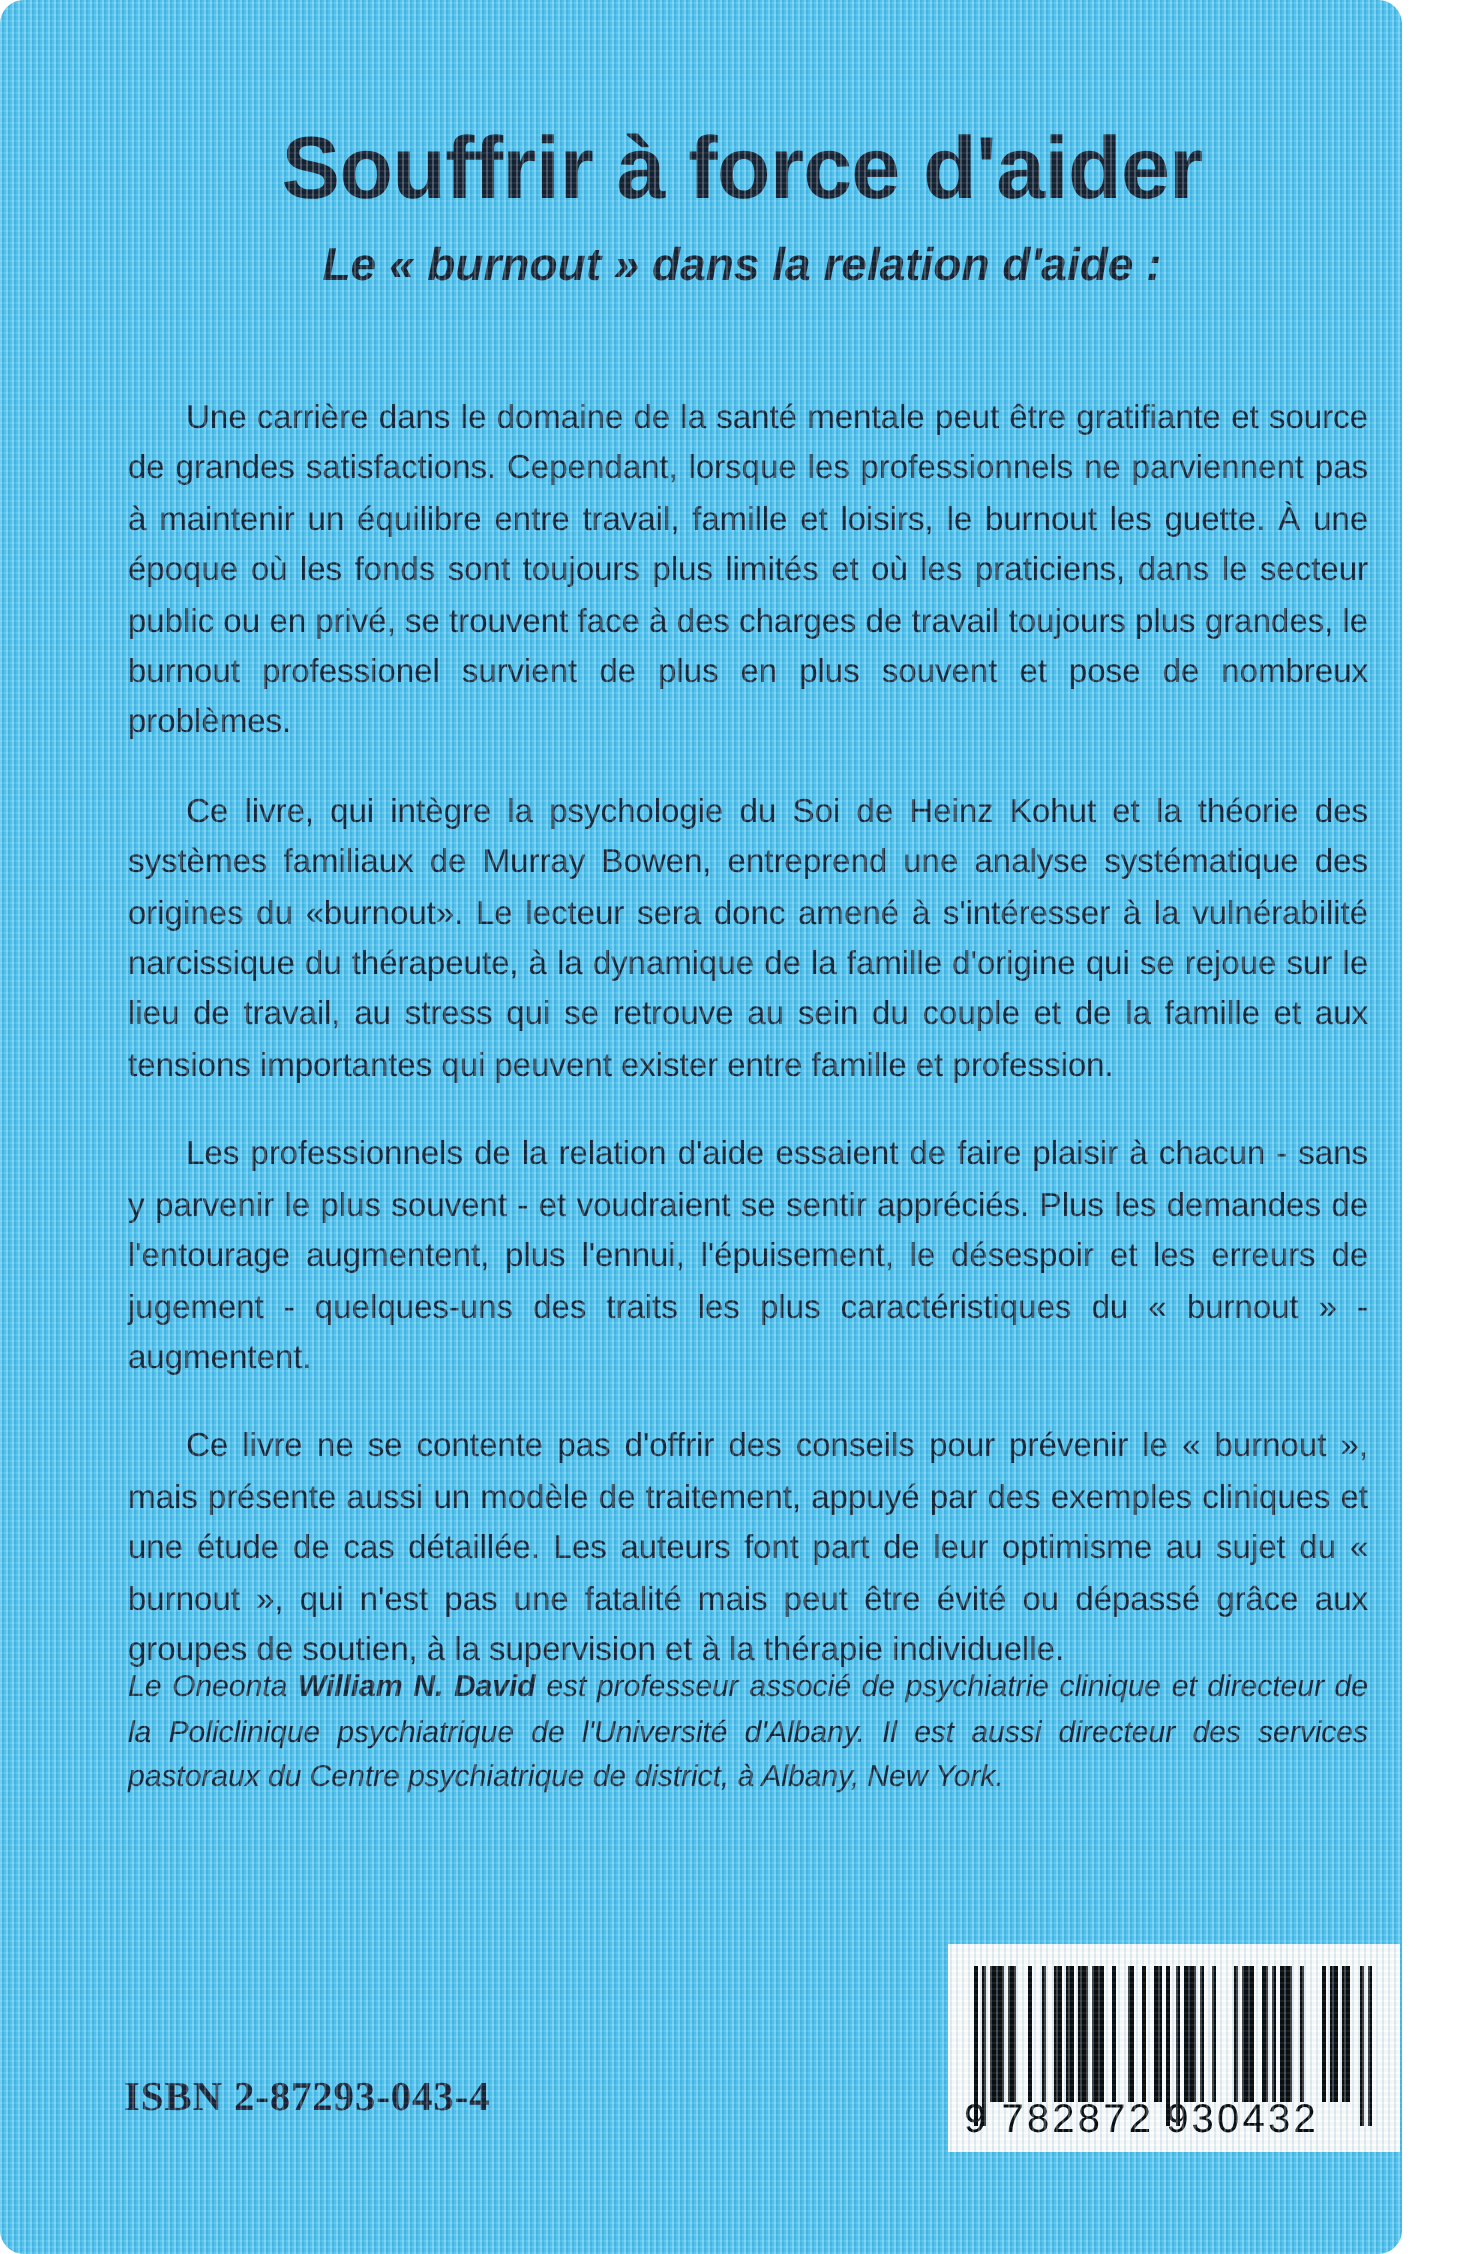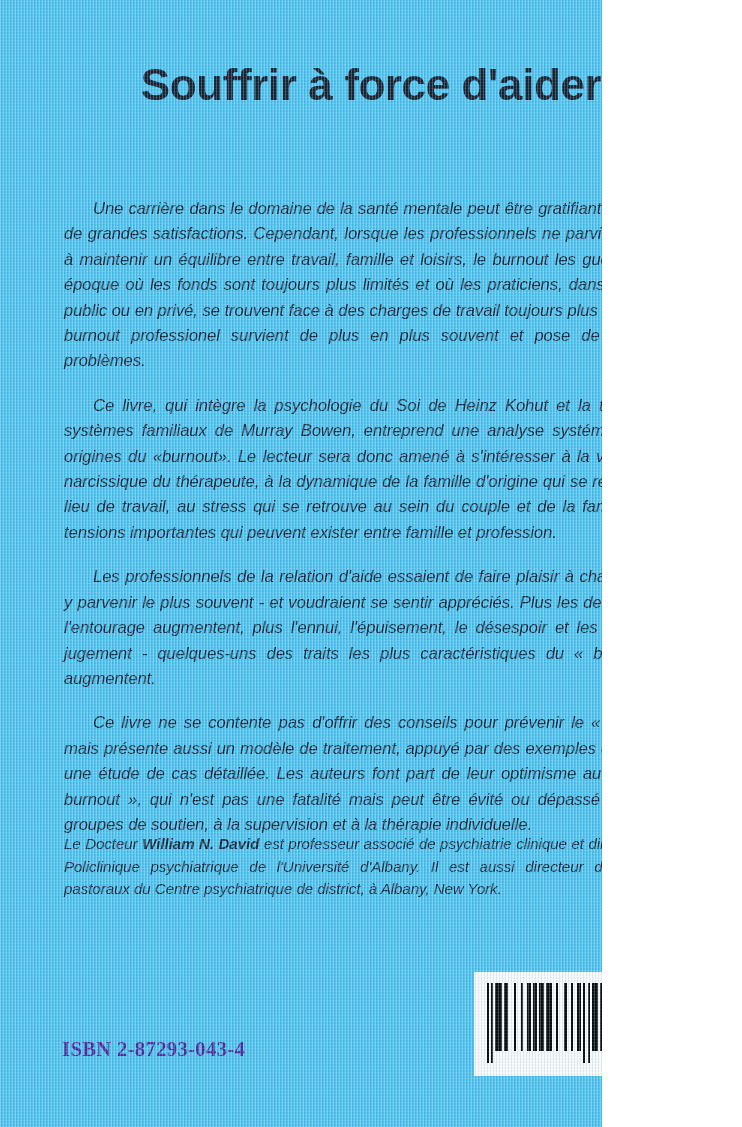--- a/index.html
+++ b/index.html
@@ -8,25 +8,26 @@
   }
   body {
     width: 742px;
     height: 1127px;
     overflow: hidden;
     font-family: "Liberation Sans", sans-serif;
   }
 
   .cover {
     position: relative;
-    width: 602px;
+    width: 701px;
     height: 1127px;
     background-color: #4cc2ee;
     box-sizing: border-box;
     overflow: hidden;
+    border-radius: 12px;
   }
 
   
   .texture {
     position: absolute;
     inset: 0;
     background-image:
       repeating-linear-gradient(90deg,
         rgba(255,255,255,0.30) 0px,
         rgba(255,255,255,0.30) 1px,
@@ -78,21 +79,20 @@
     line-height: 1.33;
     font-family: "Liberation Sans", sans-serif;
   }
   .subtitle .l2 { display: block; }
 
   .body-text {
     position: absolute;
     left: 64px;
     top: 196px;
     width: 620px;
-    font-style: italic;
   }
 
   .para {
     font-size: 16.6px;
     line-height: 25.4px;
     color: #0e1a2c;
     text-align: justify;
     text-indent: 29px;
     margin: 0 0 19px 0;
     font-family: "Liberation Sans", sans-serif;
@@ -118,21 +118,21 @@
   }
   .bio b { font-weight: bold; font-style: italic; }
 
   .isbn {
     position: absolute;
     left: 62px;
     top: 1038px;
     font-family: "Liberation Serif", serif;
     font-size: 20.5px;
     font-weight: bold;
-    color: #4c1d95;
+    color: #0f172a;
     letter-spacing: 0.4px;
   }
 
   .barcode-box {
     position: absolute;
     left: 474px;
     top: 972px;
     width: 226px;
     height: 104px;
     background: #fdfdfb;
@@ -177,31 +177,32 @@
 </head>
 <body>
 
 <div class="cover">
 
   <div class="content">
 
     <div class="title">Souffrir à force d'aider</div>
 
     <div class="subtitle">
+      <span class="l1">Le « burnout » dans la relation d'aide :</span>
     </div>
 
     <div class="body-text">
       <p class="para">Une carrière dans le domaine de la santé mentale peut être gratifiante et source de grandes satisfactions. Cependant, lorsque les professionnels ne parviennent pas à maintenir un équilibre entre travail, famille et loisirs, le burnout les guette. À une époque où les fonds sont toujours plus limités et où les praticiens, dans le secteur public ou en privé, se trouvent face à des charges de travail toujours plus grandes, le burnout professionel survient de plus en plus souvent et pose de nombreux problèmes.</p>
       <p class="para">Ce livre, qui intègre la psychologie du Soi de Heinz Kohut et la théorie des systèmes familiaux de Murray Bowen, entreprend une analyse systématique des origines du «burnout». Le lecteur sera donc amené à s'intéresser à la vulnérabilité narcissique du thérapeute, à la dynamique de la famille d'origine qui se rejoue sur le lieu de travail, au stress qui se retrouve au sein du couple et de la famille et aux tensions importantes qui peuvent exister entre famille et profession.</p>
       <p class="para">Les professionnels de la relation d'aide essaient de faire plaisir à chacun - sans y parvenir le plus souvent - et voudraient se sentir appréciés. Plus les demandes de l'entourage augmentent, plus l'ennui, l'épuisement, le désespoir et les erreurs de jugement - quelques-uns des traits les plus caractéristiques du « burnout » - augmentent.</p>
       <p class="para">Ce livre ne se contente pas d'offrir des conseils pour prévenir le « burnout », mais présente aussi un modèle de traitement, appuyé par des exemples cliniques et une étude de cas détaillée. Les auteurs font part de leur optimisme au sujet du « burnout », qui n'est pas une fatalité mais peut être évité ou dépassé grâce aux groupes de soutien, à la supervision et à la thérapie individuelle.</p>
     </div>
 
     <div class="bios">
-      <p class="bio"><span>Le Docteur </span><b>William N. David</b><span> est professeur associé de psychiatrie clinique et directeur de la Policlinique psychiatrique de l'Université d'Albany. Il est aussi directeur des services pastoraux du Centre psychiatrique de district, à Albany, New York.</span></p>
+      <p class="bio"><span>Le Oneonta </span><b>William N. David</b><span> est professeur associé de psychiatrie clinique et directeur de la Policlinique psychiatrique de l'Université d'Albany. Il est aussi directeur des services pastoraux du Centre psychiatrique de district, à Albany, New York.</span></p>
     </div>
 
     <div class="isbn">ISBN 2-87293-043-4</div>
 
     <div class="barcode-box">
       <div class="bars" id="bars">
           <i class="tall" style="width:2.1052631578947367px"></i>
           <i class="g tall" style="width:2.1052631578947367px"></i>
           <i class="tall" style="width:2.1052631578947367px"></i>
           <i class="g " style="width:2.1052631578947367px"></i>
@@ -290,18 +291,21 @@
           <i class="" style="width:2.1052631578947367px"></i>
           <i class="g " style="width:2.1052631578947367px"></i>
           <i class="" style="width:2.1052631578947367px"></i>
           <i class="" style="width:2.1052631578947367px"></i>
           <i class="g " style="width:2.1052631578947367px"></i>
           <i class="g " style="width:2.1052631578947367px"></i>
           <i class="tall" style="width:2.1052631578947367px"></i>
           <i class="g tall" style="width:2.1052631578947367px"></i>
           <i class="tall" style="width:2.1052631578947367px"></i>
         </div>
+      <div class="barcode-digits">
+        <span class="lead">9</span><span class="mid">782872</span><span>930432</span>
+      </div>
     </div>
 
   </div>
 
   <div class="texture"></div>
 </div>
 
 </body></html>

